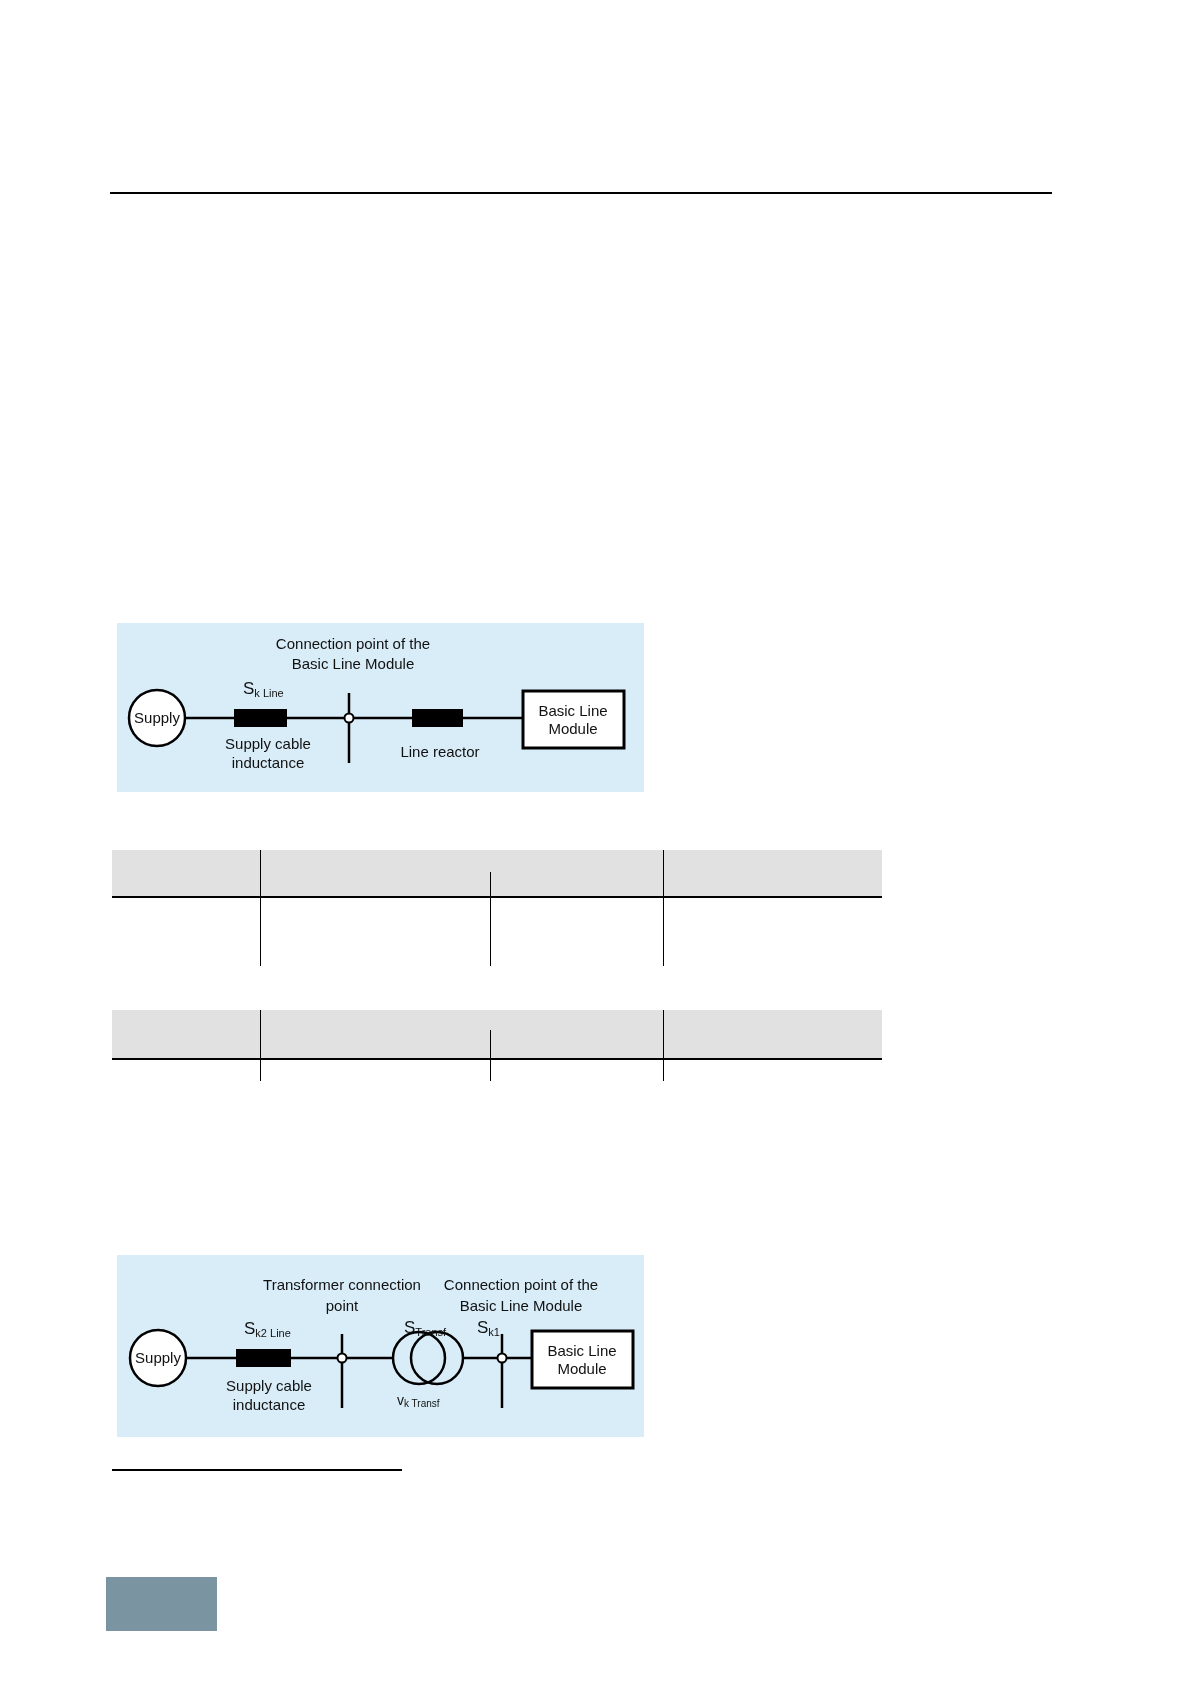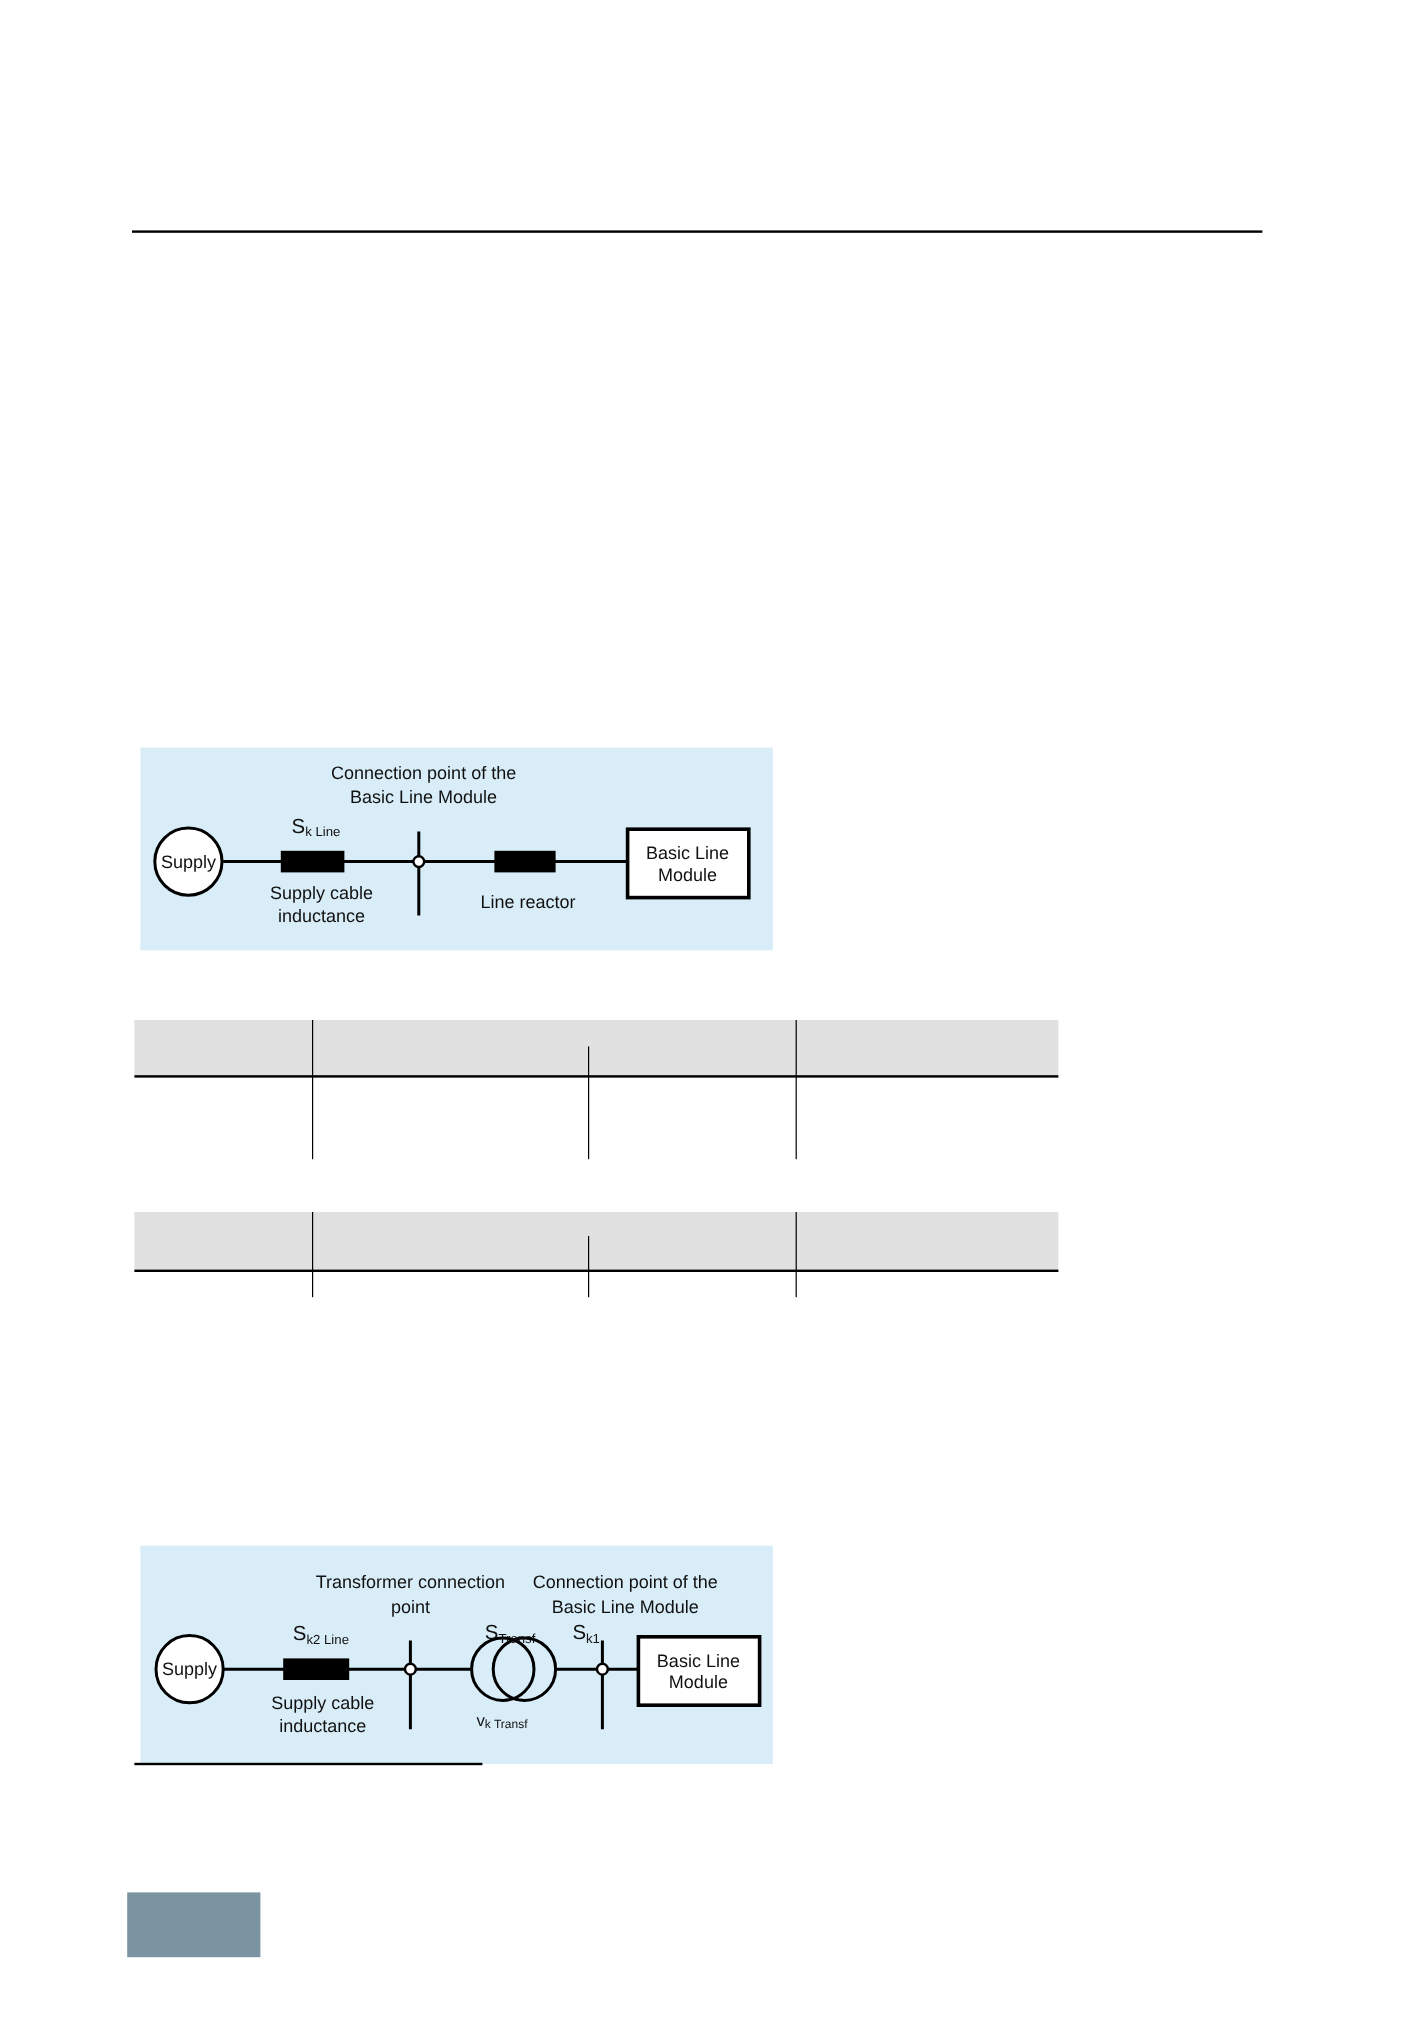--- a/index.html
+++ b/index.html
@@ -65,21 +65,21 @@
   <div class="abs table-header" style="left:112px; top:850px; width:770px; height:48px;"></div>
   <div class="abs vline" style="left:260px; top:850px; height:116px;"></div>
   <div class="abs vline" style="left:490px; top:872px; height:94px;"></div>
   <div class="abs vline" style="left:663px; top:850px; height:116px;"></div>
 
   <div class="abs table-header" style="left:112px; top:1010px; width:770px; height:50px;"></div>
   <div class="abs vline" style="left:260px; top:1010px; height:71px;"></div>
   <div class="abs vline" style="left:490px; top:1030px; height:51px;"></div>
   <div class="abs vline" style="left:663px; top:1010px; height:71px;"></div>
 
-  <div class="abs diagram-box" style="left:117px; top:1255px; width:527px; height:182px;margin-top:33px;">
+  <div class="abs diagram-box" style="left:117px; top:1255px; width:527px; height:182px;">
     <svg width="527" height="182" viewBox="0 0 527 182">
 
       <text x="225" y="35" font-size="15" text-anchor="middle">Transformer connection</text>
       <text x="225" y="56" font-size="15" text-anchor="middle">point</text>
       <text x="404" y="35" font-size="15" text-anchor="middle">Connection point of the</text>
       <text x="404" y="56" font-size="15" text-anchor="middle">Basic Line Module</text>
 
       <line x1="67" y1="103" x2="277" y2="103" stroke="#000" stroke-width="2.5"></line>
       <line x1="345" y1="103" x2="415" y2="103" stroke="#000" stroke-width="2.5"></line>
 

